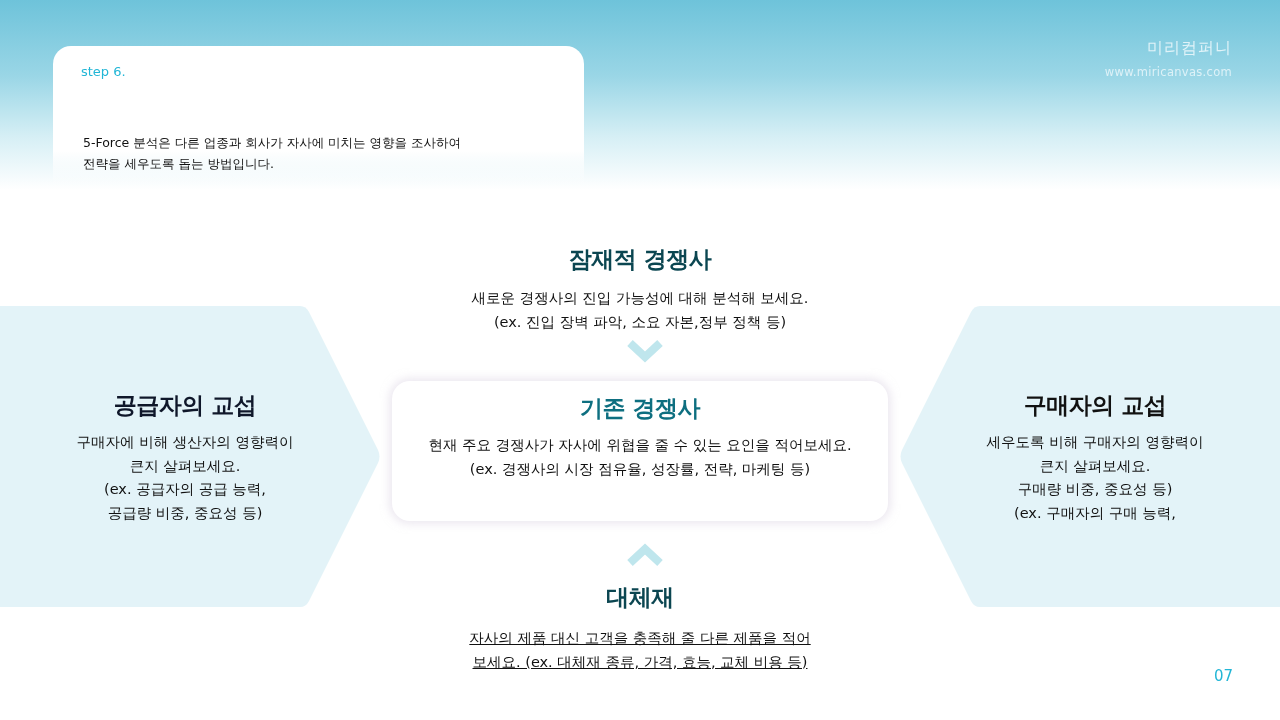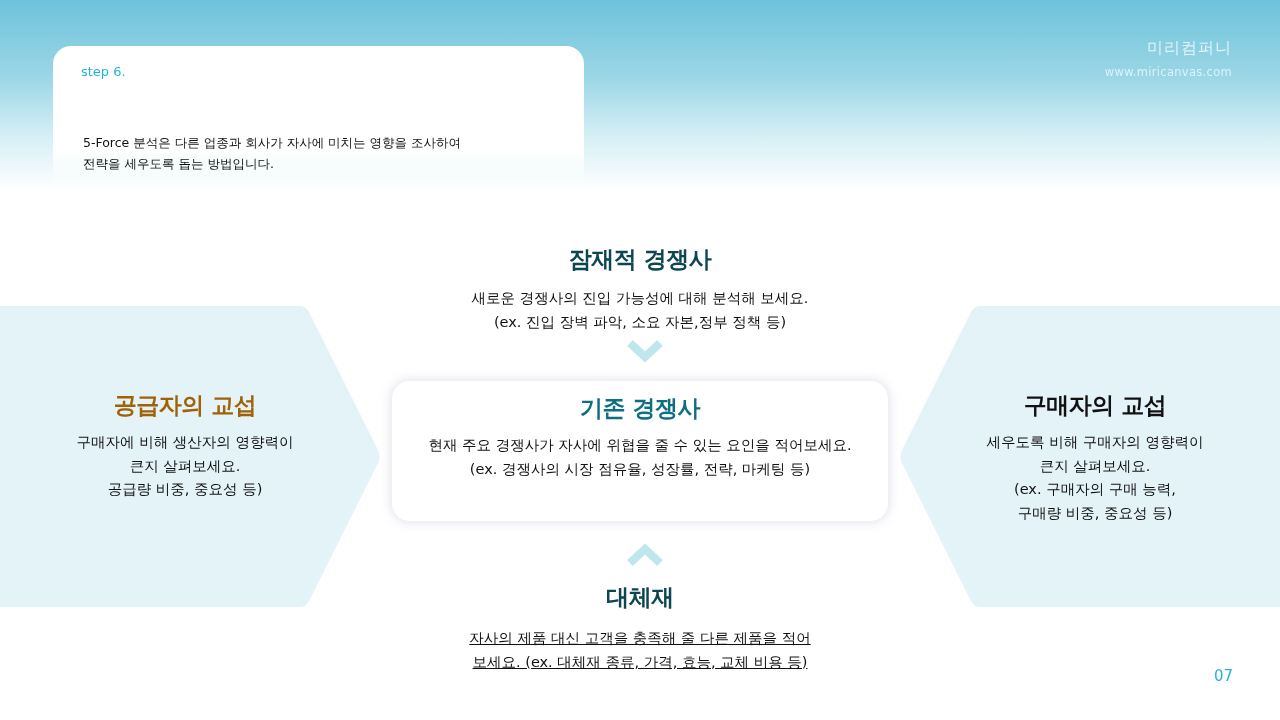--- a/index.html
+++ b/index.html
@@ -32,21 +32,21 @@
 
   .block { position: absolute; text-align: center; }
   .block-title { font-size: 23px; font-weight: bold; letter-spacing: -0.5px; }
   .block-text { font-size: 14.5px; line-height: 23.5px; color: #111; white-space: nowrap; }
 
   .top-block { left: 440px; top: 244px; width: 400px; }
   .top-block .block-title { color: #0b4651; }
   .top-block .block-text { margin-top: 12px; }
 
   .left-block { left: 40px; top: 390px; width: 290px; }
-  .left-block .block-title { color: #a16207; }
+  .left-block .block-title { color: #0f172a; }
   .left-block .block-text { margin-top: 10px; }
 
   .right-block { left: 950px; top: 390px; width: 290px; }
   .right-block .block-title { color: #111; }
   .right-block .block-text { margin-top: 10px; }
 
   .center-card {
     position: absolute; left: 392px; top: 381px; width: 496px; height: 140px;
     background: #ffffff; border-radius: 18px;
     box-shadow: 0 0 8px 3px rgba(220, 214, 228, 0.55);
@@ -105,39 +105,40 @@
   <svg width="40" height="28" viewBox="0 0 40 28">
     <polyline points="5,5 20,19 35,5" fill="none" stroke="#bfe6ed" stroke-width="8" stroke-linecap="butt" stroke-linejoin="miter"></polyline>
   </svg>
 </div>
 
 <div class="block left-block">
   <div class="block-title">공급자의 교섭</div>
   <div class="block-text">
     <div>구매자에 비해 생산자의 영향력이</div>
     <div>큰지 살펴보세요.</div>
+    <div>(ex. 공급자의 공급 능력,</div>
     <div>공급량 비중, 중요성 등)</div>
   </div>
 </div>
 
 <div class="block center-card">
   <div class="block-title">기존 경쟁사</div>
   <div class="block-text">
     <div>현재 주요 경쟁사가 자사에 위협을 줄 수 있는 요인을 적어보세요.</div>
     <div>(ex. 경쟁사의 시장 점유율, 성장률, 전략, 마케팅 등)</div>
   </div>
 </div>
 
 <div class="block right-block">
   <div class="block-title">구매자의 교섭</div>
   <div class="block-text">
     <div>세우도록 비해 구매자의 영향력이</div>
     <div>큰지 살펴보세요.</div>
+    <div>구매량 비중, 중요성 등)</div>
     <div>(ex. 구매자의 구매 능력,</div>
-    <div>구매량 비중, 중요성 등)</div>
   </div>
 </div>
 
 <div class="chevron chev-up">
   <svg width="40" height="28" viewBox="0 0 40 28">
     <polyline points="5,23 20,9 35,23" fill="none" stroke="#bfe6ed" stroke-width="8" stroke-linecap="butt" stroke-linejoin="miter"></polyline>
   </svg>
 </div>
 
 <div class="block bottom-block">

